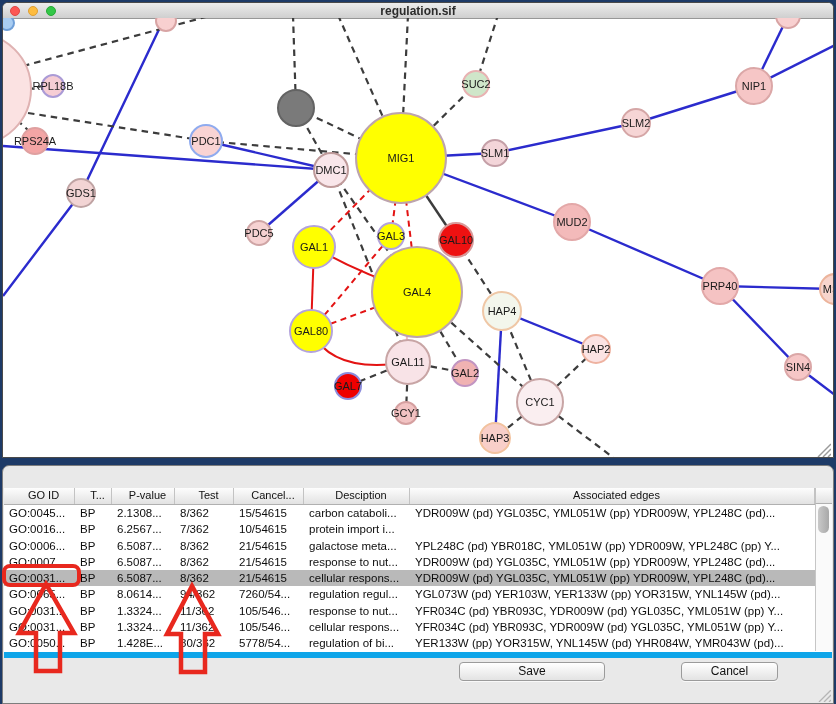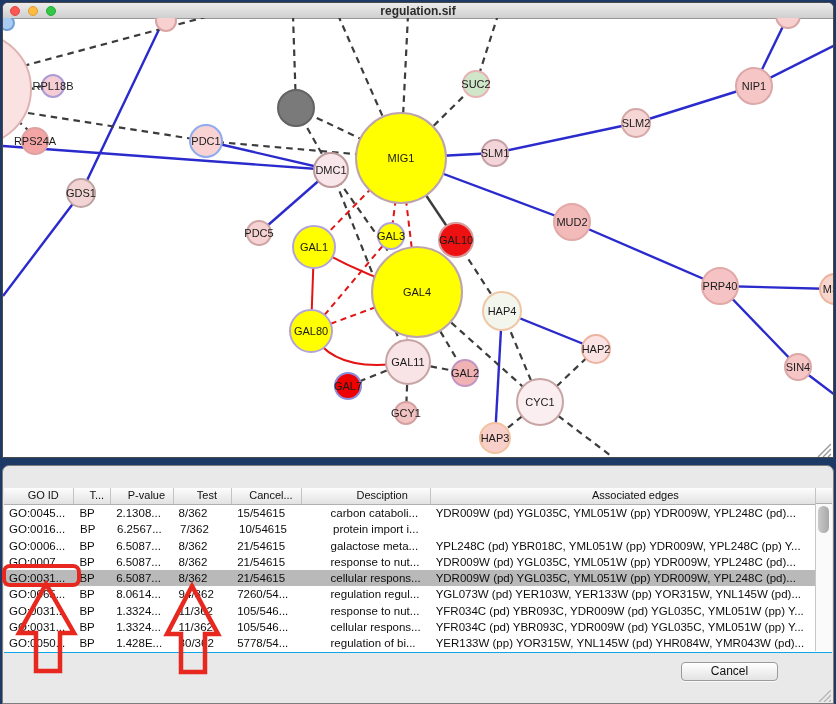--- a/index.html
+++ b/index.html
@@ -55,27 +55,27 @@
     position:absolute;left:0;right:0;top:4px;text-align:center;
     font-size:13px;color:#636363;
   }
   #noa-window .lights{top:6px;left:8px;}
   
   #noa-table{position:absolute;left:1px;top:22px;width:828px;}
   .thead{display:flex;height:16px;background:linear-gradient(#fdfdfd,#e2e2e2);
          border-bottom:1px solid #b0b0b0;}
   .th{box-sizing:border-box;font-size:11px;color:#111;text-align:center;
       line-height:15px;border-right:1px solid #c3c3c3;overflow:hidden;white-space:nowrap;padding-left:9px;}
-  .tbody{background:#ffffff;border-bottom:1px solid #0ea5e9;}
+  .tbody{background:#ffffff;border-bottom:6px solid #0ea5e9;}
   .tr{display:flex;height:16.3px;background:#fff;}
   .tr.sel{background:#b9b9b9;}
   .td{box-sizing:border-box;font-size:11.5px;color:#0d0d0d;line-height:16px;
       padding-left:5px;overflow:hidden;white-space:nowrap;}
   .c0{width:71px;} .c1{width:37px;} .c2{width:63px;} .c3{width:59px;}
-  .c4{width:70px;} .c5{width:106px;margin-left:24px;} .c6{width:405px;}
+  .c4{width:70px;} .c5{width:106px;} .c6{width:405px;}
   
   #vscroll{position:absolute;right:1px;top:38px;width:17px;height:147px;
            background:#fafafa;border-left:1px solid #c6c6c6;box-sizing:border-box;}
   #vscroll-thumb{position:absolute;left:2px;top:2px;width:11px;height:27px;
                  background:linear-gradient(90deg,#c9c9c9,#a8a8a8);border-radius:6px;}
   #corner-cell{position:absolute;right:1px;top:22px;width:17px;height:16px;
                background:linear-gradient(#fdfdfd,#e2e2e2);border-left:1px solid #c3c3c3;
                border-bottom:1px solid #b0b0b0;box-sizing:border-box;}
   
   .mac-button{
@@ -320,20 +320,21 @@
           <div class="td c5">regulation of bi...</div>
           <div class="td c6">YER133W (pp) YOR315W, YNL145W (pd) YHR084W, YMR043W (pd)...</div>
         </div>
       </div>
   </div>
   <div id="corner-cell"></div>
   <div id="vscroll">
     <div id="vscroll-thumb"></div>
   </div>
 
+  <div class="mac-button" id="save-button">Save</div>
   <div class="mac-button" id="cancel-button">Cancel</div>
 
   <svg class="grip" style="right:2px;bottom:1px;" width="14" height="12">
     <line x1="2" y1="12" x2="14" y2="0" stroke="#b5b5b5" stroke-width="1.3"></line>
     <line x1="7" y1="12" x2="14" y2="5" stroke="#b5b5b5" stroke-width="1.3"></line>
     <line x1="12" y1="12" x2="14" y2="10" stroke="#b5b5b5" stroke-width="1.3"></line>
   </svg>
 </div>
 
 <div id="anno-rect"></div>

